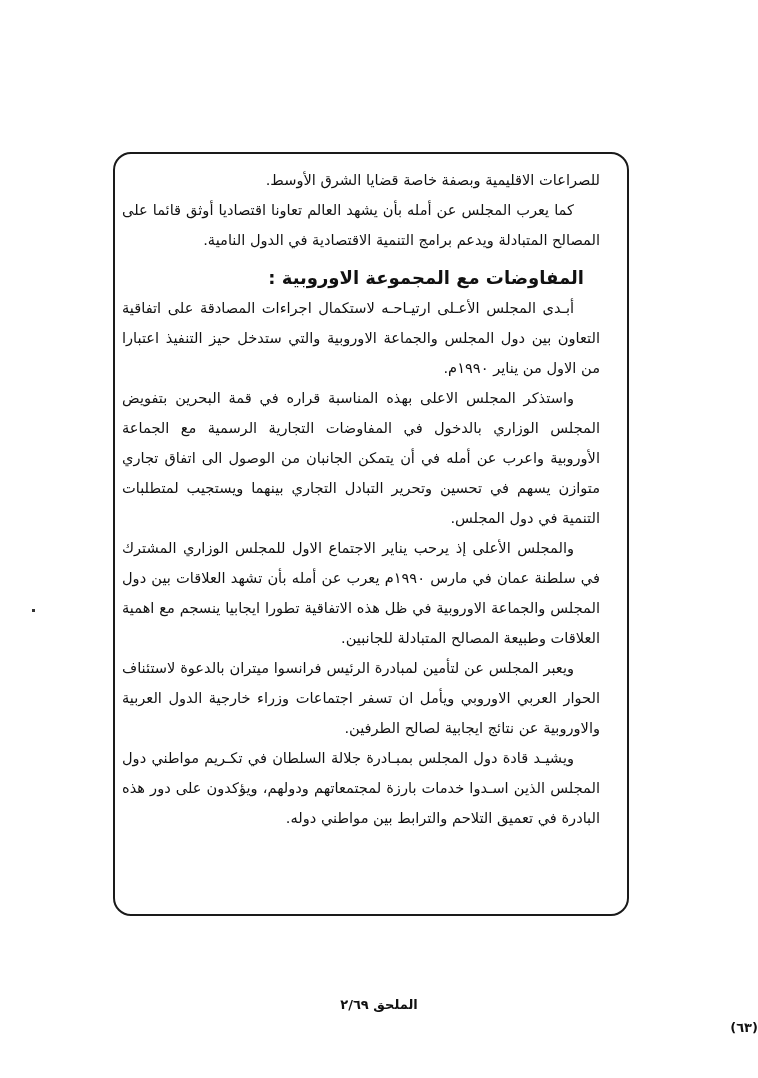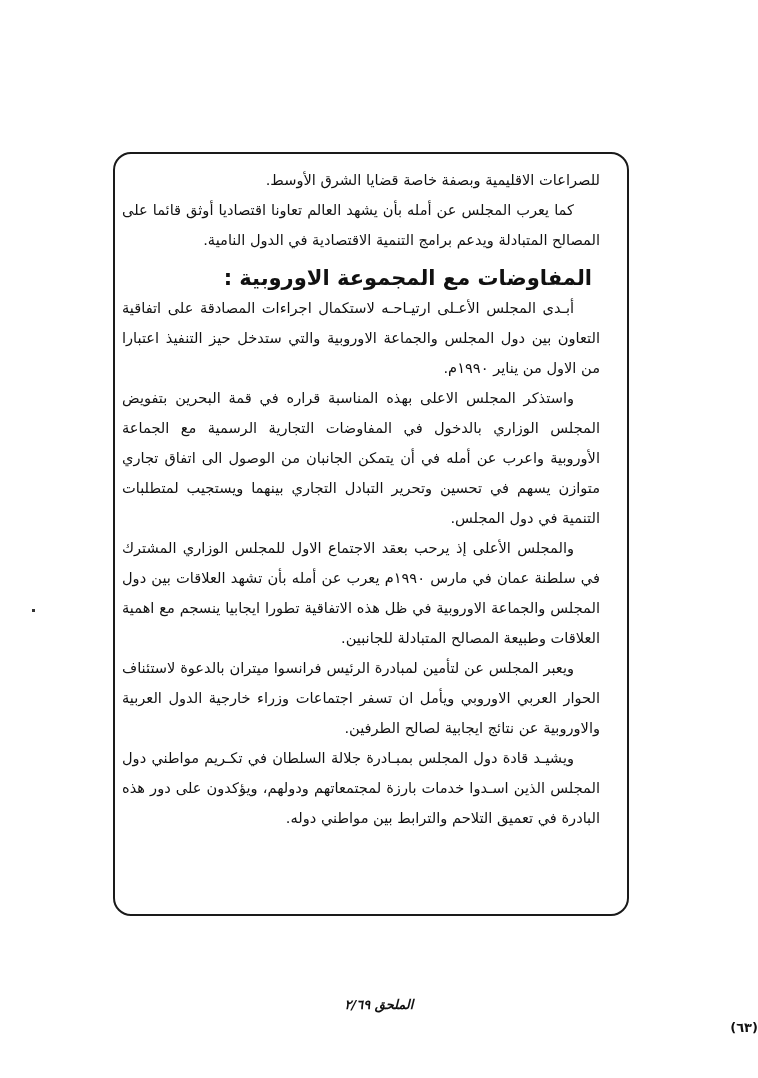--- a/index.html
+++ b/index.html
@@ -38,23 +38,23 @@
       letter-spacing: 0;
     }
     .para {
       margin: 0;
       padding: 0;
     }
     .para.indent {
       text-indent: 26px;
     }
     .heading {
-      margin: 8px 8px 0 0;
+      margin: 8px 16px 0 0;
       font-weight: bold;
-      font-size: 21px;
+      font-size: 18px;
       line-height: 30px;
     }
     .stray-dot {
       position: absolute;
       left: 32px;
       top: 609px;
       width: 3px;
       height: 3px;
       background: #333;
     }
@@ -62,39 +62,38 @@
       position: absolute;
       left: 0;
       width: 758px;
       text-align: center;
       direction: rtl;
       font-weight: bold;
       font-size: 13px;
     }
     .footer.annex {
       top: 997px;
-      font-style: italic;
     }
     .footer.pageno {
       top: 1020px;
       text-align: right;
     }
   </style>
 </head>
 <body>
 
 <div class="frame"></div>
 
 <div class="content">
   <p class="para">للصراعات الاقليمية وبصفة خاصة قضايا الشرق الأوسط.</p>
   <p class="para indent">كما يعرب المجلس عن أمله بأن يشهد العالم تعاونا اقتصاديا أوثق قائما على المصالح المتبادلة ويدعم برامج التنمية الاقتصادية في الدول النامية.</p>
   <h3 class="heading">المفاوضات مع المجموعة الاوروبية :</h3>
   <p class="para indent">أبـدى المجلس الأعـلى ارتيـاحـه لاستكمال اجراءات المصادقة على اتفاقية التعاون بين دول المجلس والجماعة الاوروبية والتي ستدخل حيز التنفيذ اعتبارا من الاول من يناير ١٩٩٠م.</p>
   <p class="para indent">واستذكر المجلس الاعلى بهذه المناسبة قراره في قمة البحرين بتفويض المجلس الوزاري بالدخول في المفاوضات التجارية الرسمية مع الجماعة الأوروبية واعرب عن أمله في أن يتمكن الجانبان من الوصول الى اتفاق تجاري متوازن يسهم في تحسين وتحرير التبادل التجاري بينهما ويستجيب لمتطلبات التنمية في دول المجلس.</p>
-  <p class="para indent">والمجلس الأعلى إذ يرحب بعقد الاجتماع الاول للمجلس الوزاري المشترك في سلطنة عمان في مارس ١٩٩٠م يعرب عن أمله بأن تشهد العلاقات بين دول المجلس والجماعة الاوروبية في ظل هذه الاتفاقية تطورا ايجابيا ينسجم مع اهمية العلاقات وطبيعة المصالح المتبادلة للجانبين.</p>
+  <p class="para indent">والمجلس الأعلى إذ يرحب يناير الاجتماع الاول للمجلس الوزاري المشترك في سلطنة عمان في مارس ١٩٩٠م يعرب عن أمله بأن تشهد العلاقات بين دول المجلس والجماعة الاوروبية في ظل هذه الاتفاقية تطورا ايجابيا ينسجم مع اهمية العلاقات وطبيعة المصالح المتبادلة للجانبين.</p>
   <p class="para indent">ويعبر المجلس عن لتأمين لمبادرة الرئيس فرانسوا ميتران بالدعوة لاستئناف الحوار العربي الاوروبي ويأمل ان تسفر اجتماعات وزراء خارجية الدول العربية والاوروبية عن نتائج ايجابية لصالح الطرفين.</p>
   <p class="para indent">ويشيـد قادة دول المجلس بمبـادرة جلالة السلطان في تكـريم مواطني دول المجلس الذين اسـدوا خدمات بارزة لمجتمعاتهم ودولهم، ويؤكدون على دور هذه البادرة في تعميق التلاحم والترابط بين مواطني دوله.</p>
 </div>
 
 <div class="stray-dot"></div>
 
 <div class="footer annex">الملحق ٢/٦٩</div>
 <div class="footer pageno">(٦٣)</div>
 
 </body></html>

